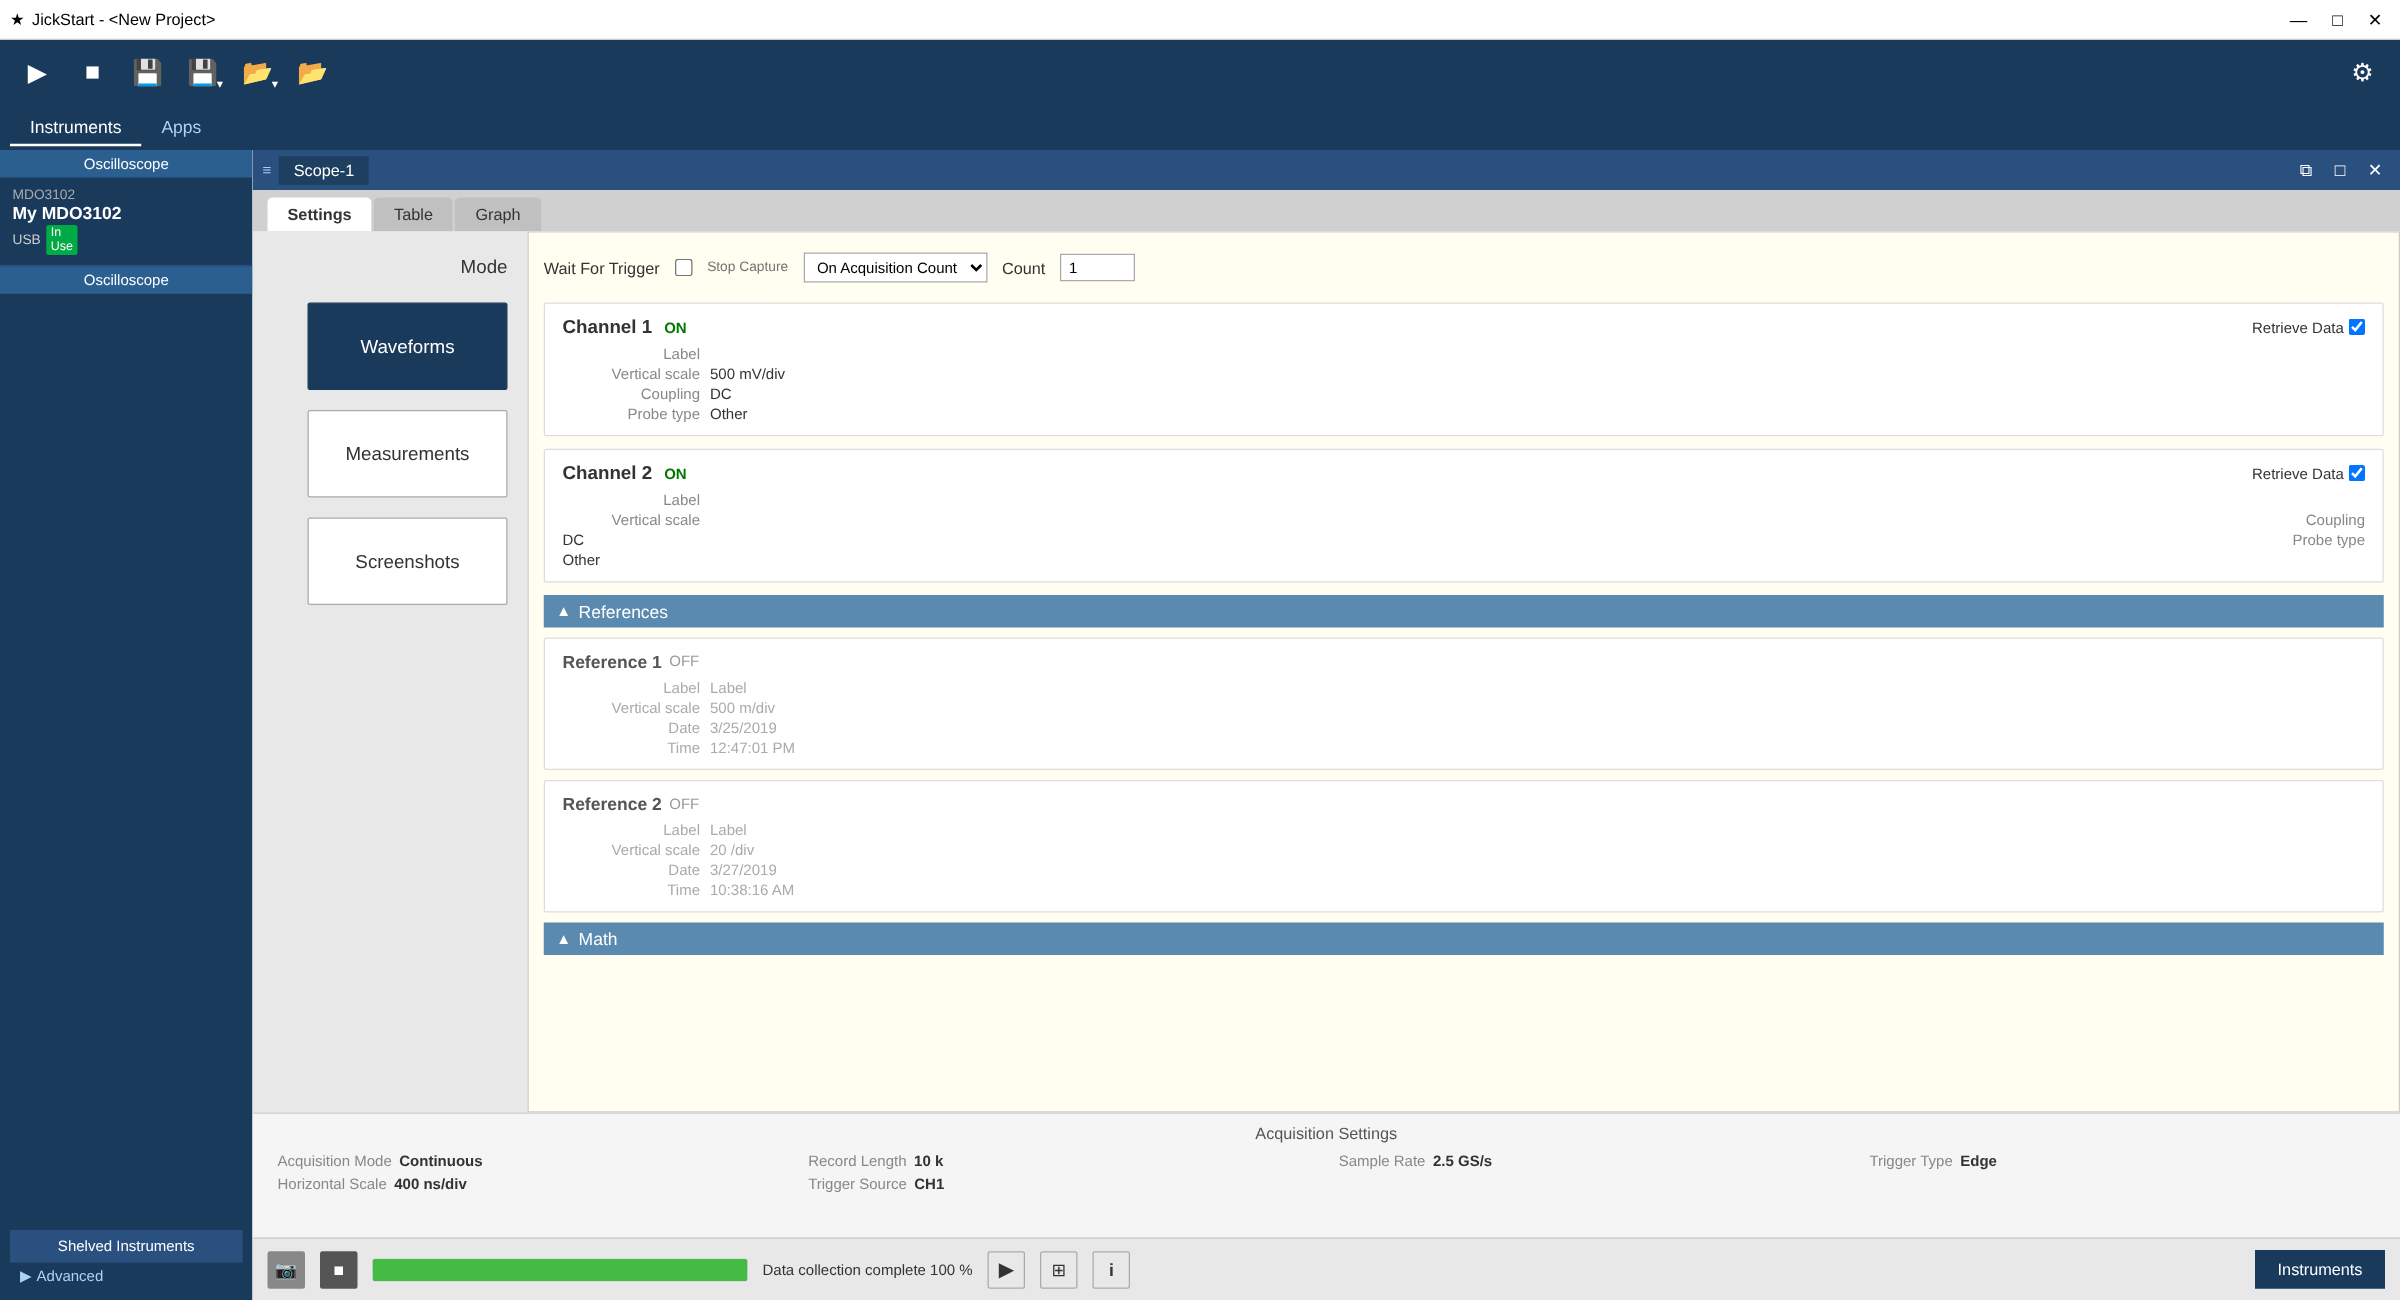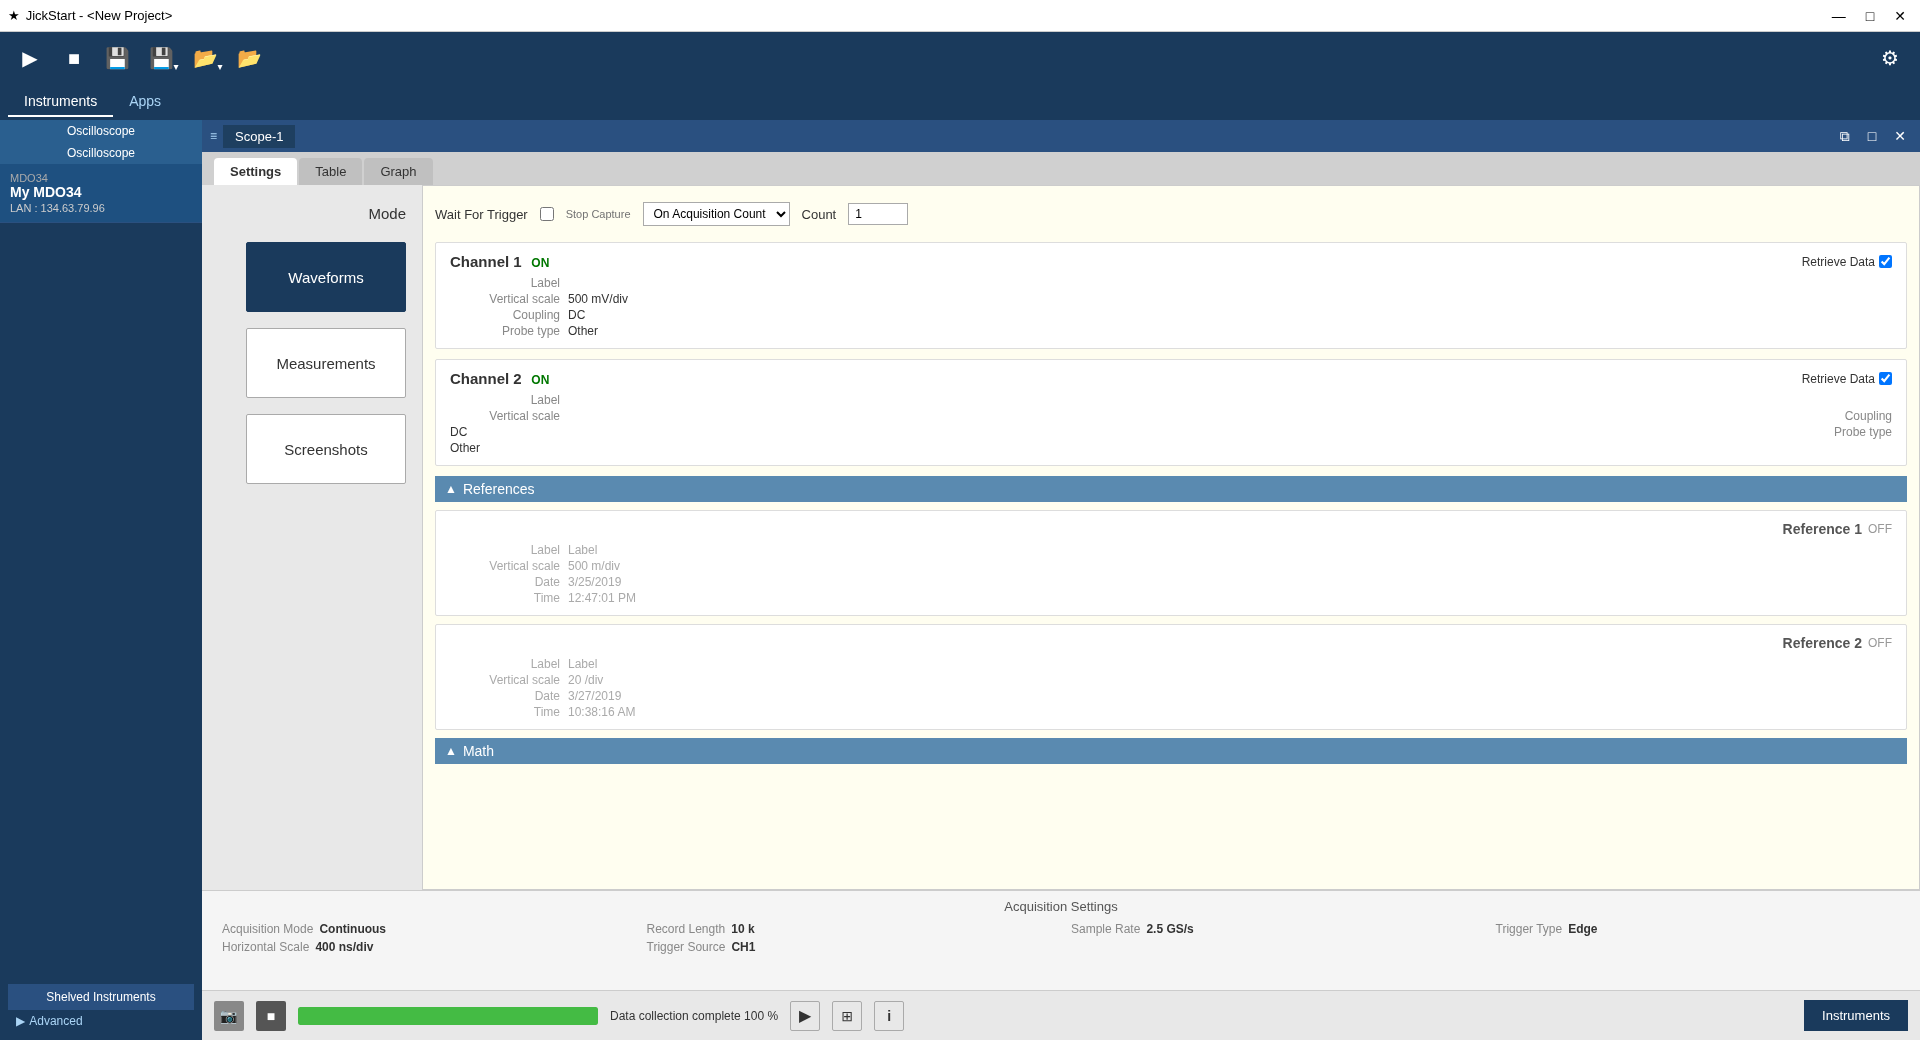--- a/index.html
+++ b/index.html
@@ -273,21 +273,21 @@
     .section-chevron { font-size: 12px; }
 
     
     .reference-card {
       background: white;
       border: 1px solid #ddd;
       border-radius: 2px;
       padding: 10px 14px;
       margin-bottom: 8px;
     }
-    .ref-header { display: flex; align-items: center; gap: 6px; margin-bottom: 6px; justify-content: flex-end; }
+    .ref-header { display: flex; align-items: center; gap: 6px; margin-bottom: 6px; }
     .ref-name { font-size: 14px; font-weight: bold; color: #555; }
     .ref-status { font-size: 12px; color: #999; }
     .ref-props { display: grid; grid-template-columns: 110px auto; gap: 2px 8px; font-size: 12px; }
     .ref-prop-label { text-align: right; color: #aaa; }
     .ref-prop-value { color: #aaa; }
 
     
     #status-bar {
       height: 50px;
       background: #e8e8e8;
@@ -393,29 +393,30 @@
 <div id="nav-tabs">
   <div class="nav-tab active">Instruments</div>
   <div class="nav-tab">Apps</div>
 </div>
 
 <div id="main-layout">
 
   <div id="sidebar">
 
     <div class="sidebar-section-header">Oscilloscope</div>
+    <div class="instrument-item">
+      <div class="inst-model">MDO3102</div>
+      <div class="inst-name">My MDO3102</div>
+      <div class="inst-conn">
+        <span>USB</span>
+        <span class="in-use-badge">In<br>Use</span>
+      </div>
+    </div>
 
     <div class="sidebar-section-header">Oscilloscope</div>
-    <div class="instrument-item selected">
-      <div class="inst-model">MDO34</div>
-      <div class="inst-name">My MDO34</div>
-      <div class="inst-conn">
-        <span>LAN : 134.63.79.96</span>
-      </div>
-    </div>
 
     <div id="sidebar-bottom">
       <button id="shelved-btn">Shelved Instruments</button>
       <div id="advanced-link">
         <span>▶</span>
         <span>Advanced</span>
       </div>
     </div>
   </div>
 

